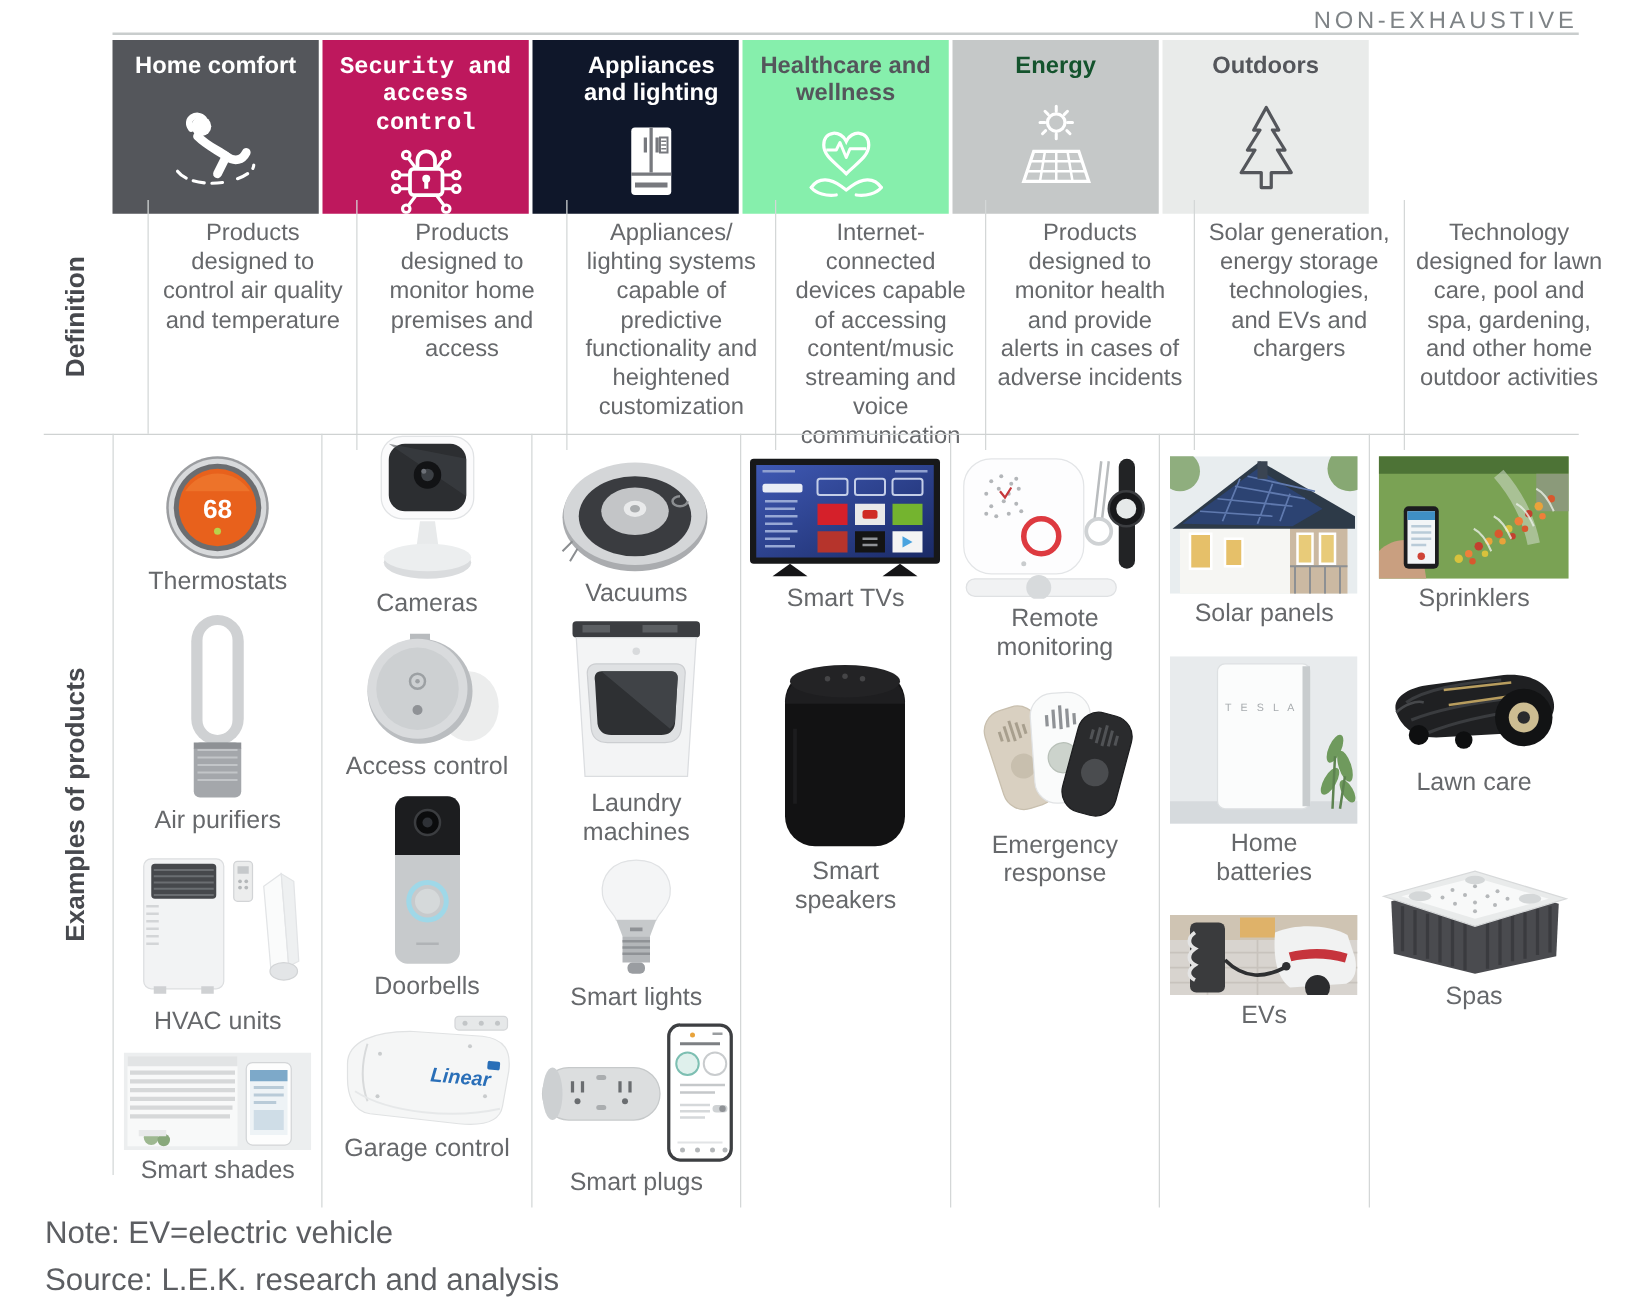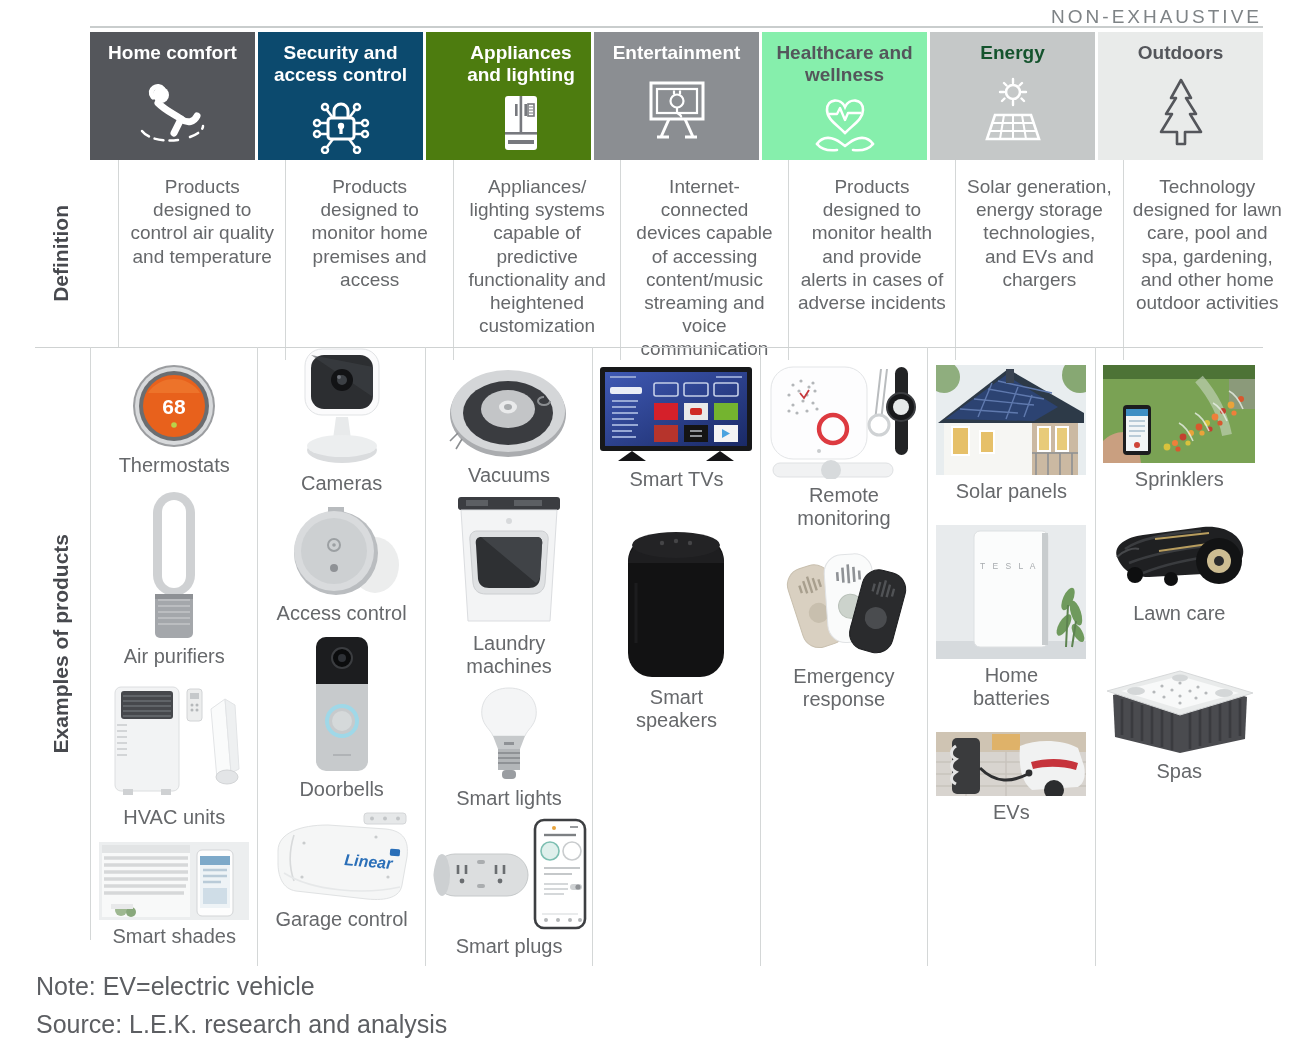--- a/index.html
+++ b/index.html
@@ -26,21 +26,21 @@
 
   .def-row { position:absolute; top:160px; left:90px; width:1173px; height:187px;
              display:grid; grid-template-columns:repeat(7,1fr); border-left:1px solid #d4d7d7;margin-left:28px; }
   .def-cell { border-right:1px solid #d4d7d7; padding:15px 9px 0 9px; font-size:19px; line-height:1.22;
               color:#66686b; text-align:center; }
   .def-row .def-cell:last-child { border-right:none; }
 
   .ex-row { position:absolute; top:347px; left:90px; width:1173px; height:593px;
             display:grid; grid-template-columns:repeat(7,1fr); border-left:1px solid #d4d7d7; }
   .ex-cell { border-right:1px solid #d4d7d7; display:flex; flex-direction:column; align-items:center; }
-  .ex-row .ex-cell:last-child { border-right:none; }
+  .ex-row .ex-cell:last-child { border-right:none;gap:13px; }
 
   .product { display:flex; flex-direction:column; align-items:center; }
   .pimg { display:flex; align-items:flex-end; justify-content:center; }
   .plabel { margin-top:5px; font-size:20px; color:#66686b; text-align:center; line-height:1.15; max-width:150px; }
   .plabel.narrow { max-width:112px; }
 
   .c1 { padding-top:16px; } .c1 .product { margin-bottom:13px; }
   .c2 { } .c2 .product { margin-bottom:10px; }
   .c3 { padding-top:20px; }  .c3 .product { margin-bottom:8px; }
   .c4 { padding-top:18px; } .c4 .product { margin-bottom:32px; }
@@ -66,69 +66,57 @@
         <svg width="78" height="62" viewBox="0 0 78 62">
           <circle cx="27" cy="14" r="8" fill="#fff"></circle>
           <path d="M19 16 C13 8 24 2 29 8" stroke="#fff" stroke-width="5" fill="none" stroke-linecap="round"></path>
           <path d="M24 22 C32 30 40 33 47 38 C54 43 60 41 63 35" stroke="#fff" stroke-width="7" fill="none" stroke-linecap="round"></path>
           <path d="M47 38 L40 52" stroke="#fff" stroke-width="7" stroke-linecap="round"></path>
           <path d="M8 50 C14 58 30 61 44 59 M56 56 C64 53 69 49 69 45" stroke="#fff" stroke-width="2.5" fill="none" stroke-dasharray="9 6" stroke-linecap="round"></path>
         </svg>
       </div>
     </div>
 
-    <div class="header-cell" style="background: #0c4a6e; color: rgb(255, 255, 255);">
+    <div class="header-cell" style="background: #be185d; color: rgb(255, 255, 255); font-family: Liberation Mono, monospace;">
       <div class="h-title">Security and access control</div>
       <div class="h-icon">
         <svg width="66" height="62" viewBox="0 0 66 62">
           <path d="M26 26 v-7 a7 7 0 0 1 14 0 v7" stroke="#fff" stroke-width="3" fill="none"></path>
           <rect x="20" y="26" width="26" height="21" rx="3" stroke="#fff" stroke-width="3" fill="none"></rect>
           <circle cx="33" cy="34" r="3.2" fill="#fff"></circle>
             <rect x="31.4" y="35" width="3.2" height="7" fill="#fff"></rect>
           <path d="M20 31 h-8 M46 31 h8 M20 42 h-8 M46 42 h8 M25 26 l-6 -8 M41 26 l6 -8 M25 47 l-6 8 M41 47 l6 8" stroke="#fff" stroke-width="2.5" fill="none"></path>
           <circle cx="9" cy="31" r="3" stroke="#fff" stroke-width="2.5" fill="none"></circle>
           <circle cx="57" cy="31" r="3" stroke="#fff" stroke-width="2.5" fill="none"></circle>
           <circle cx="9" cy="42" r="3" stroke="#fff" stroke-width="2.5" fill="none"></circle>
           <circle cx="57" cy="42" r="3" stroke="#fff" stroke-width="2.5" fill="none"></circle>
           <circle cx="17" cy="15" r="3" stroke="#fff" stroke-width="2.5" fill="none"></circle>
           <circle cx="49" cy="15" r="3" stroke="#fff" stroke-width="2.5" fill="none"></circle>
           <circle cx="17" cy="58" r="3" stroke="#fff" stroke-width="2.5" fill="none"></circle>
           <circle cx="49" cy="58" r="3" stroke="#fff" stroke-width="2.5" fill="none"></circle>
         </svg>
       </div>
     </div>
 
-    <div class="header-cell" style="background: #4d7c0f; color: rgb(255, 255, 255); padding-left: 25px;">
+    <div class="header-cell" style="background: #0f172a; color: rgb(255, 255, 255); padding-left: 25px;">
       <div class="h-title">Appliances and lighting</div>
       <div class="h-icon">
         <svg width="60" height="62" viewBox="0 0 60 62">
           <rect x="14" y="4" width="32" height="54" rx="3" fill="#fff"></rect>
           <rect x="28.6" y="4" width="2.6" height="36" fill="#77797E"></rect>
           <rect x="14" y="40" width="32" height="2.6" fill="#77797E"></rect>
           <rect x="17" y="48" width="26" height="4" fill="#77797E"></rect>
           <rect x="24" y="12" width="2.6" height="12" fill="#77797E"></rect>
           <rect x="33.4" y="12" width="2.6" height="12" fill="#77797E"></rect>
           <rect x="37" y="12" width="6" height="12" fill="none" stroke="#77797E" stroke-width="1.6"></rect>
           <path d="M38 15 h4 M38 18 h4 M38 21 h4" stroke="#77797E" stroke-width="1.2"></path>
         </svg>
       </div>
     </div>
 
-    <div class="header-cell" style="background: rgb(139, 142, 146); color: rgb(255, 255, 255);">
-      <div class="h-title">Entertainment</div>
-      <div class="h-icon">
-        <svg width="68" height="66" viewBox="0 0 68 66">
-          <rect x="8" y="4" width="52" height="36" stroke="#fff" stroke-width="3" fill="none"></rect>
-          <rect x="14" y="10" width="40" height="24" stroke="#fff" stroke-width="2.2" fill="none"></rect>
-          <circle cx="34" cy="22" r="6.5" stroke="#fff" stroke-width="2.2" fill="none"></circle>
-          <path d="M31 15.5 v-4 M37 15.5 v-4 M34 28.5 v4 c0 4 5 2 4 6" stroke="#fff" stroke-width="2.2" fill="none"></path>
-          <path d="M26 40 l-8 18 M42 40 l8 18 M14 58 h12 M42 58 h12" stroke="#fff" stroke-width="3" fill="none"></path>
-        </svg>
-      </div>
-    </div>
 
     <div class="header-cell" style="background: #86efac; color: rgb(84, 86, 91);">
       <div class="h-title">Healthcare and wellness</div>
       <div class="h-icon">
         <svg width="68" height="64" viewBox="0 0 68 64">
           <path d="M34 16 C30 7 16 7 16 19 C16 28 25 33 34 42 C43 33 52 28 52 19 C52 7 38 7 34 16 Z" stroke="#fff" stroke-width="2.6" fill="none"></path>
           <path d="M18 23 h8 l3 -6 5 12 3 -7 h13" stroke="#fff" stroke-width="2.4" fill="none" stroke-linejoin="round"></path>
           <path d="M6 53 C12 44 22 46 30 52 L34 55 M62 53 C56 44 46 46 38 52 L34 55" stroke="#fff" stroke-width="2.6" fill="none" stroke-linecap="round"></path>
           <path d="M6 53 C10 58 18 60 26 59 M62 53 C58 58 50 60 42 59" stroke="#fff" stroke-width="2.6" fill="none" stroke-linecap="round"></path>
         </svg>

